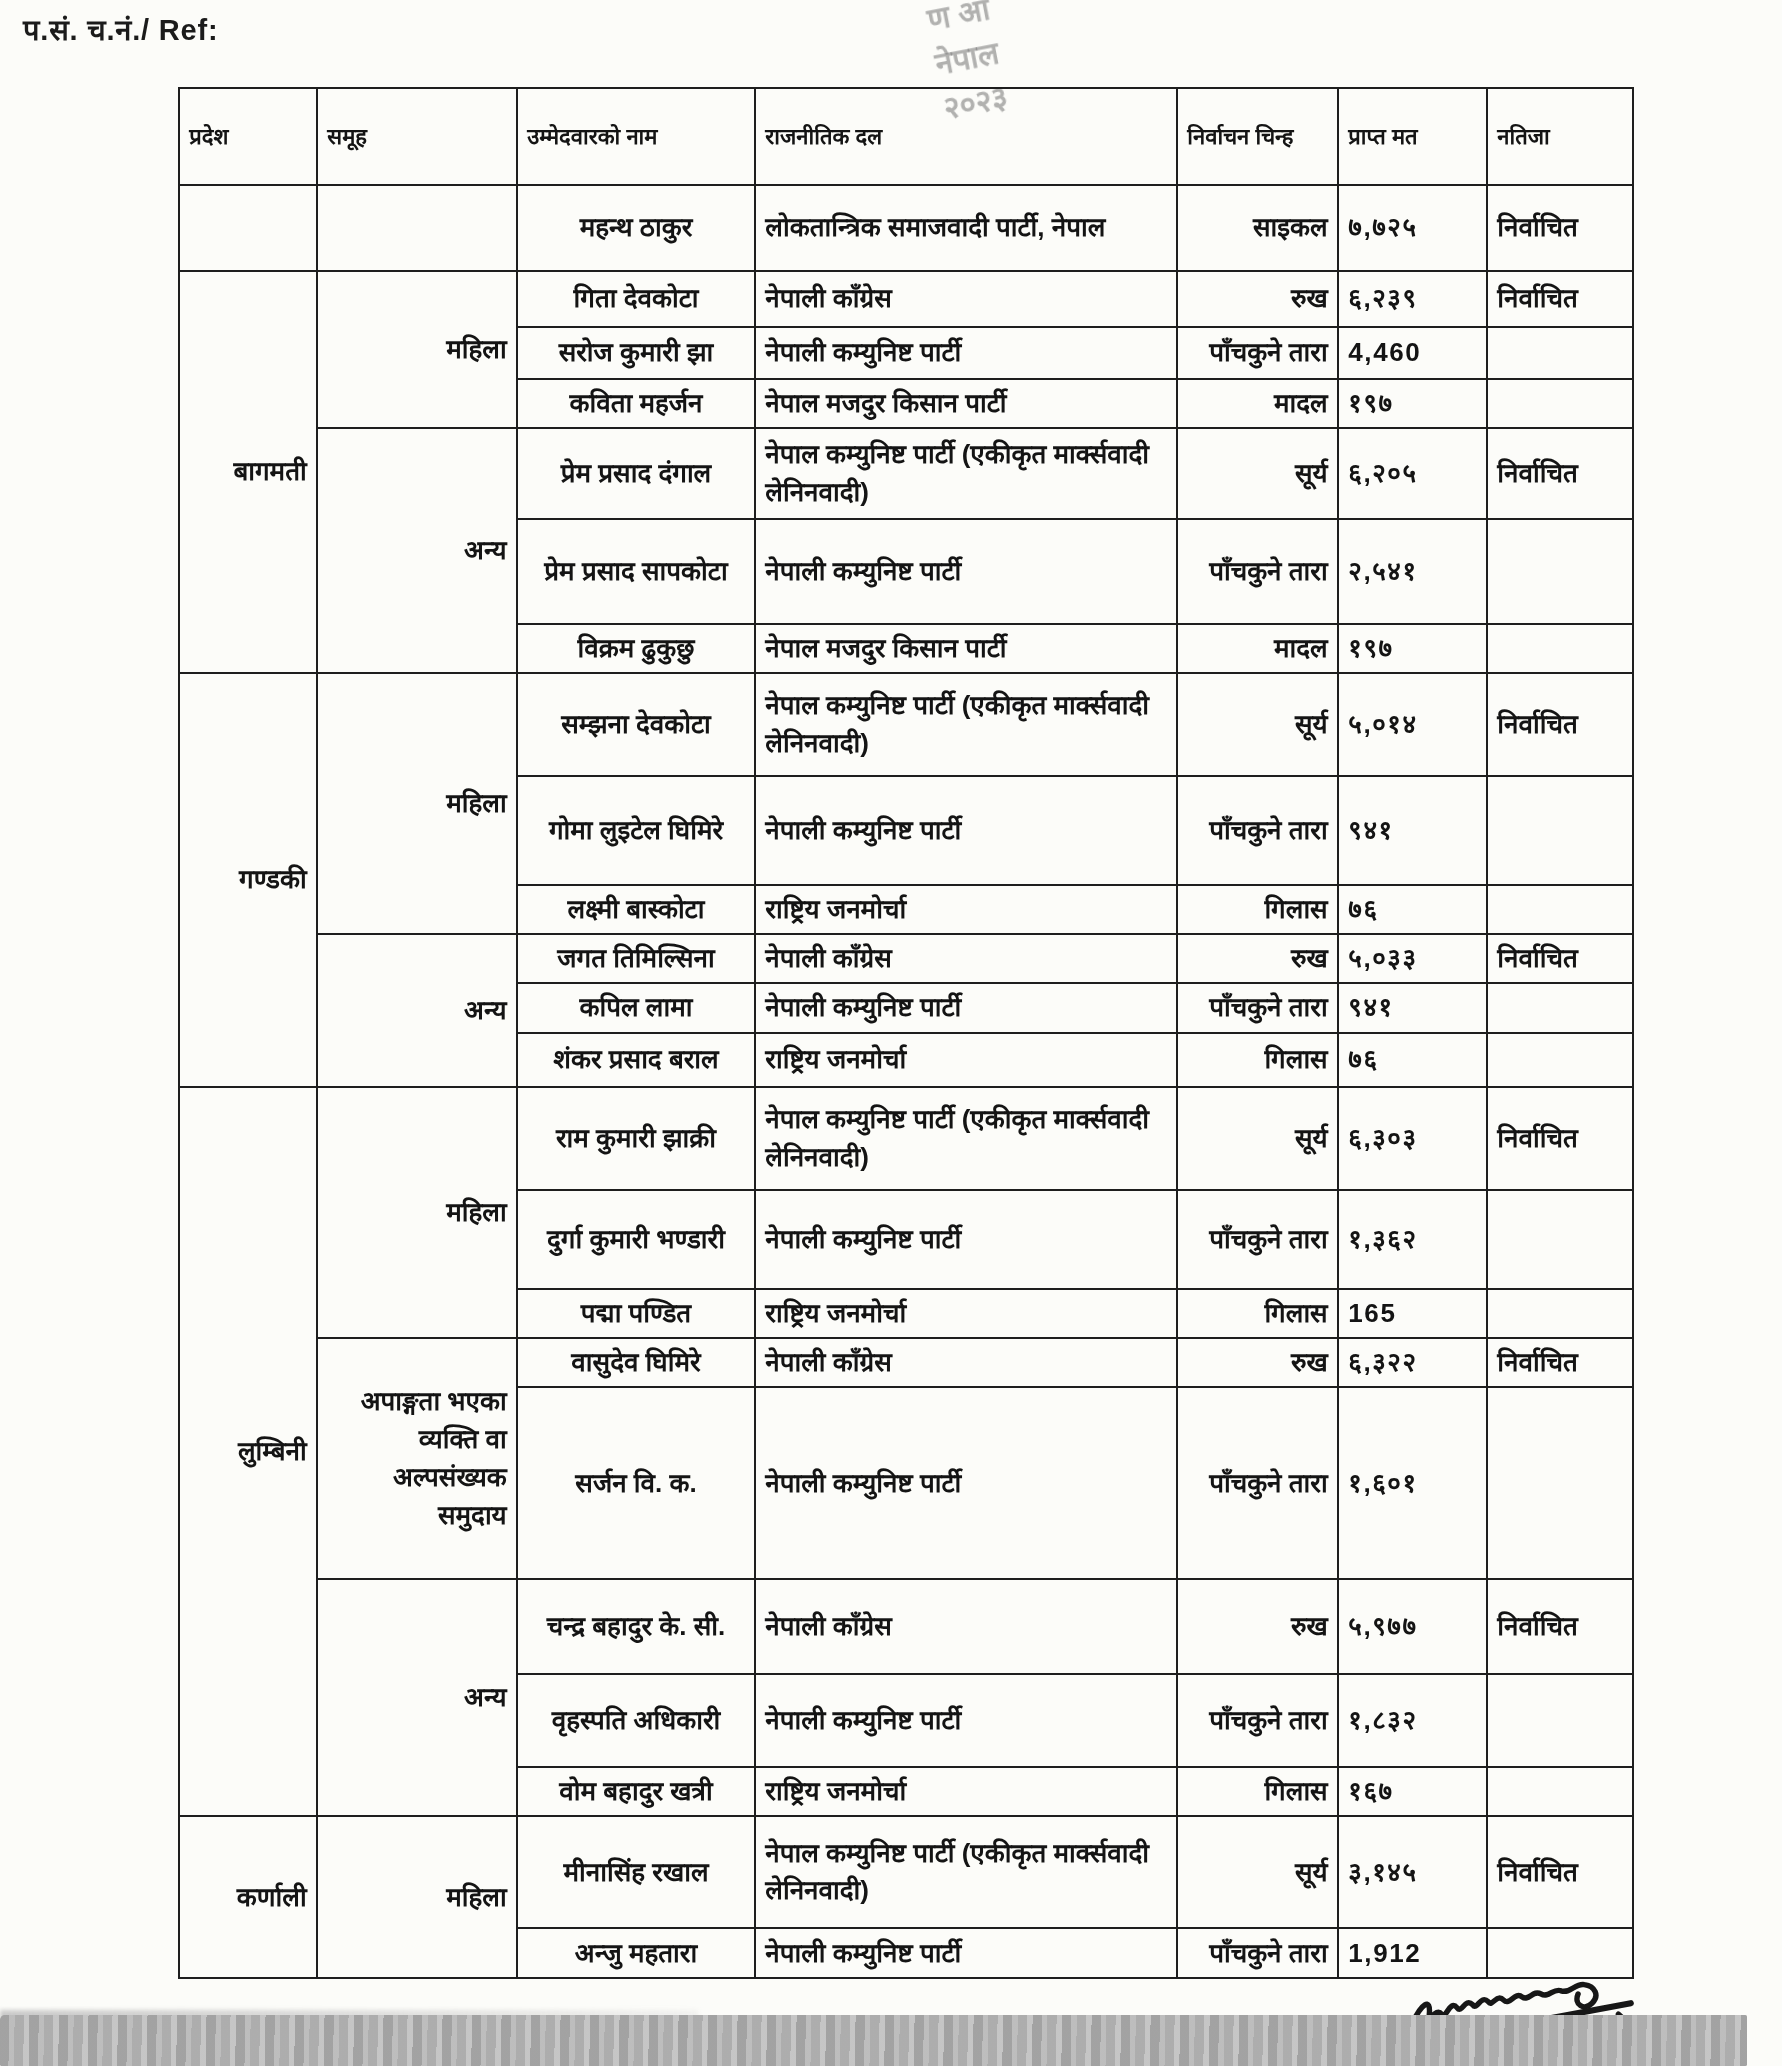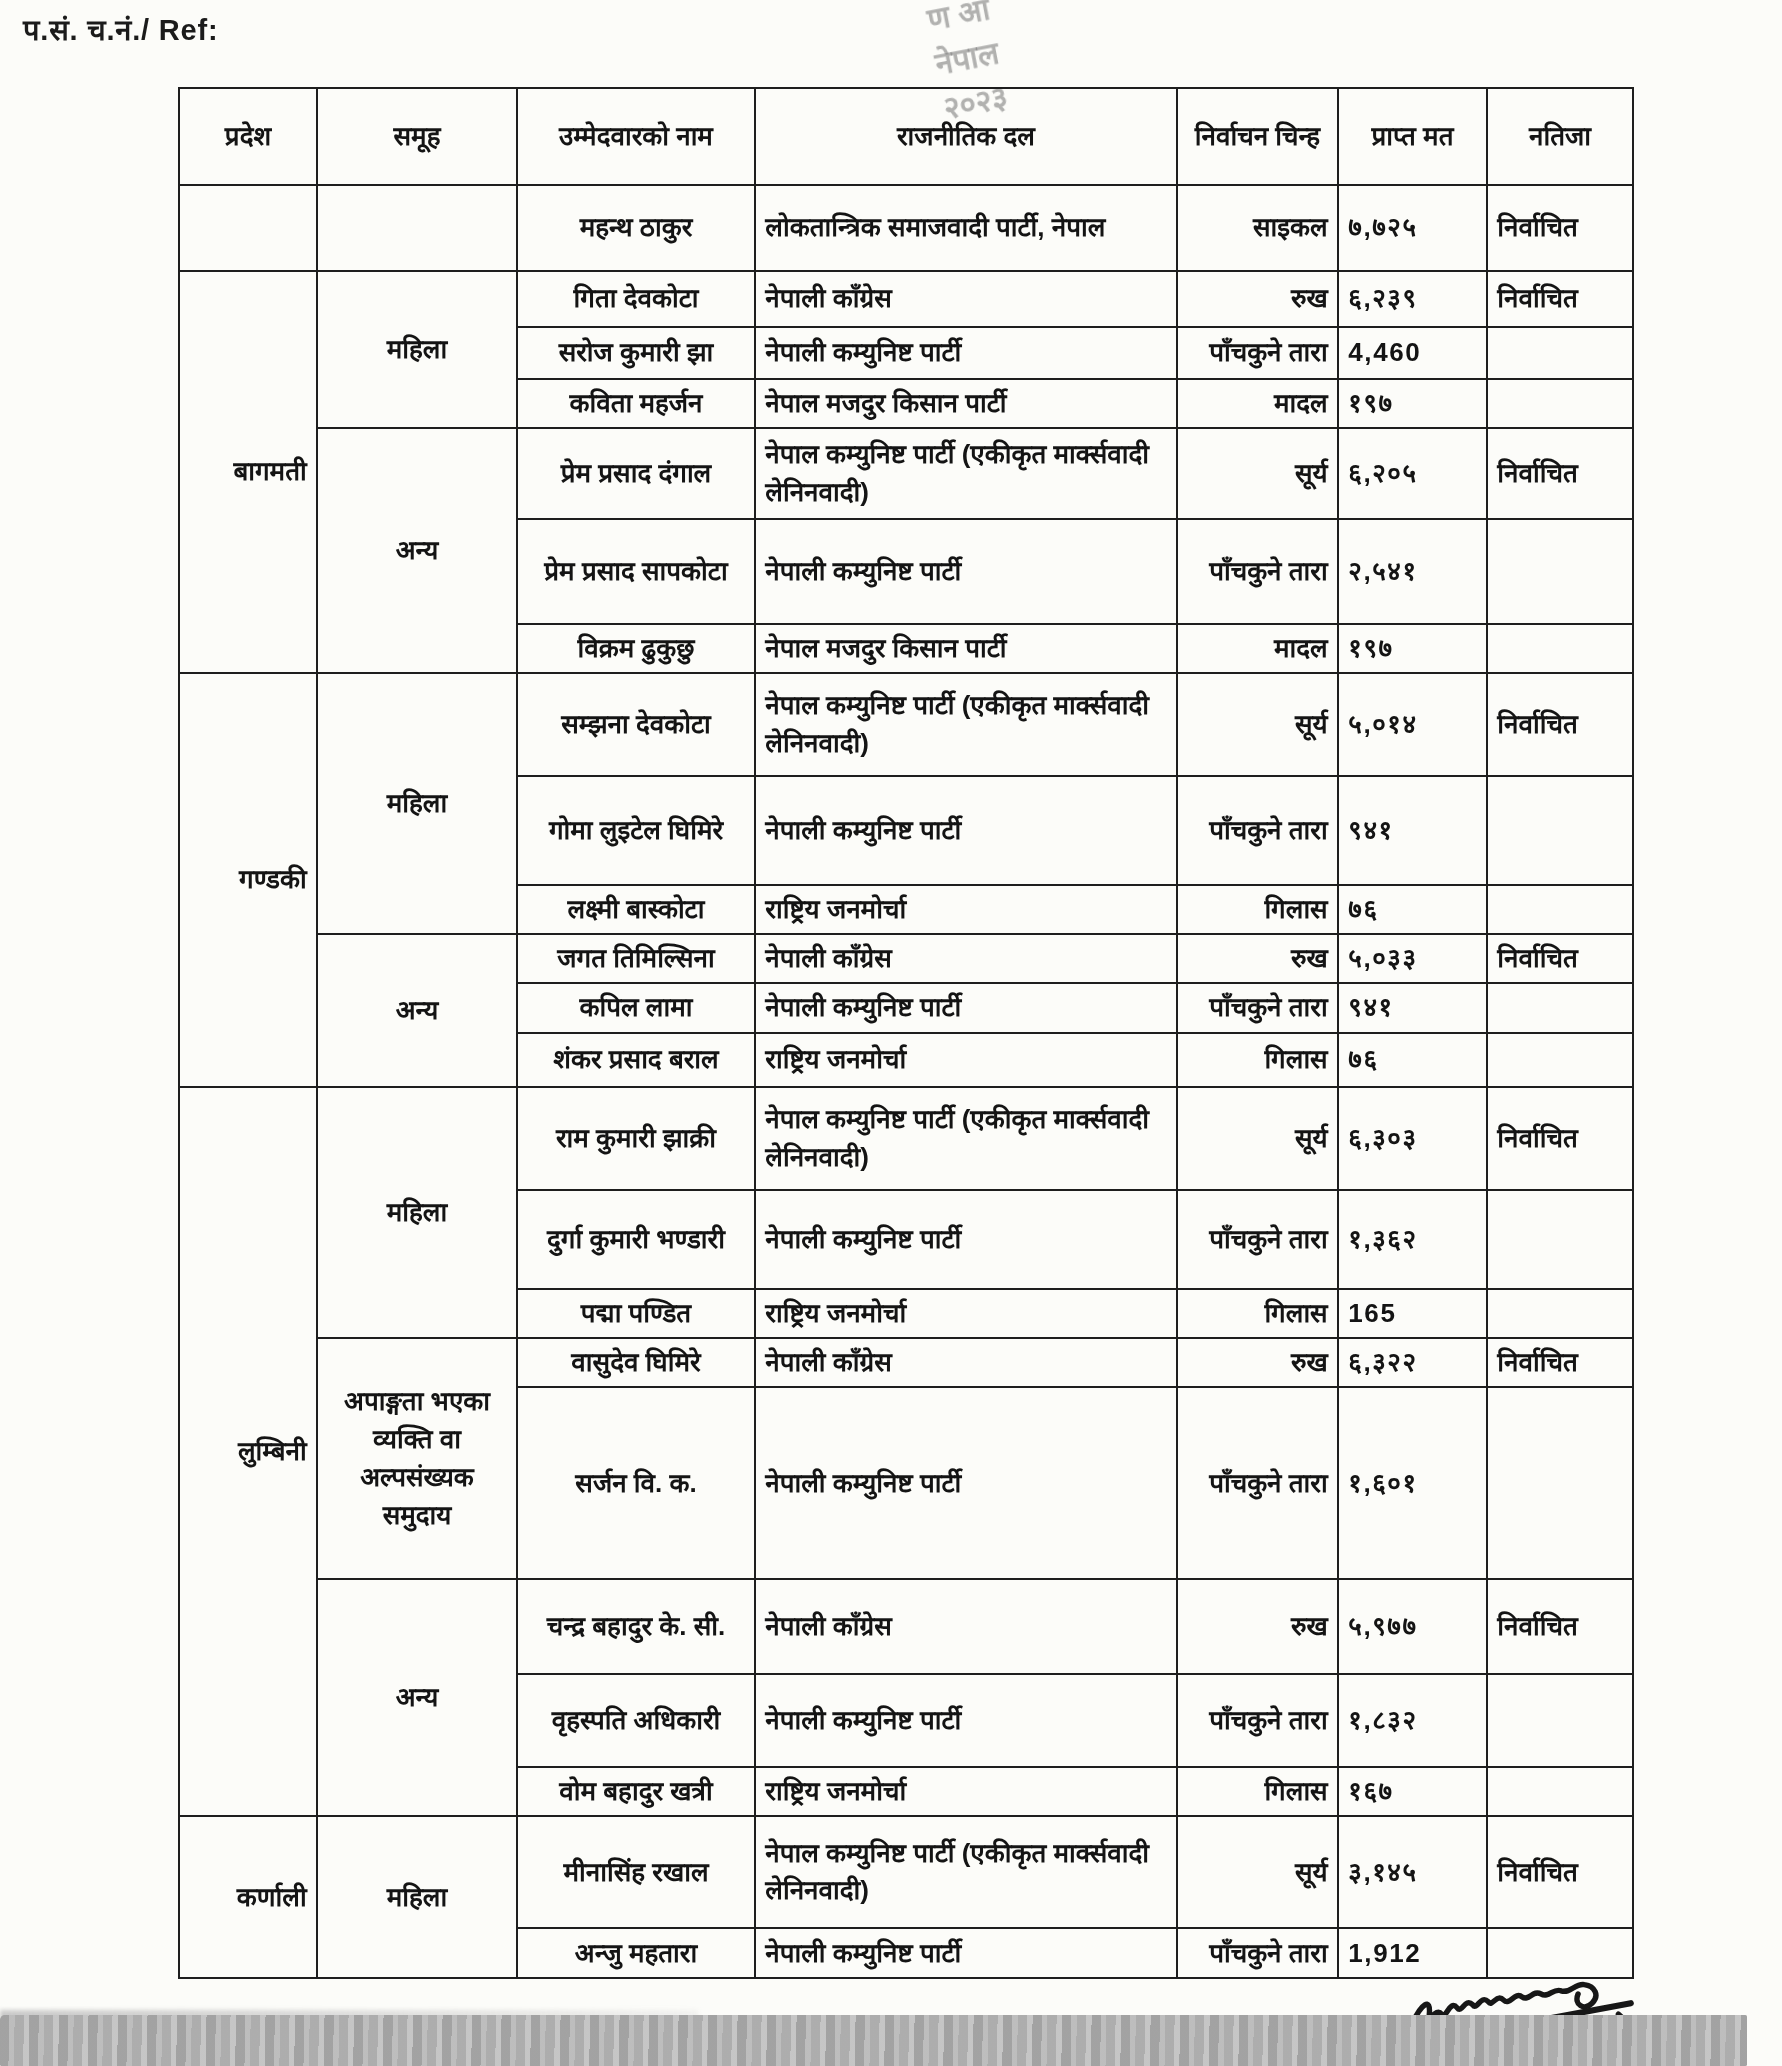--- a/index.html
+++ b/index.html
@@ -32,24 +32,24 @@
   table.results th, table.results td {
     border:2.3px solid #1e1e1e;
     font-size:26px; font-weight:600;
     padding:4.7px 9.3px;
     vertical-align:middle;
     line-height:1.45;
     word-wrap:break-word;
     color:#141414;
   }
   table.results th {
-    text-align:center; font-weight:700; font-size:26px;margin-top:36px;
+    text-align:left; font-weight:700; font-size:22px;margin-top:36px;
   }
   .c-province { text-align:right; }
-  .c-group { text-align:center; padding-left:12.4px;margin-left:30px; }
+  .c-group { text-align:right; padding-left:12.4px;margin-left:30px; }
   .c-candidate { text-align:center; padding-left:11px;border-radius:19px; }
   .c-party { text-align:left; padding-left:11px;margin-left:40px; }
   .c-symbol { text-align:right; padding-left:11px; }
   .c-votes { text-align:left; padding-left:12.4px; letter-spacing:1.6px; }
   .c-result { text-align:left; padding-left:11px; }
   .v-top { vertical-align:top; padding-top:17px; }
   .signature {
     position:absolute; left:1389px; top:1949px;
     width:279px; height:117px;
   }

